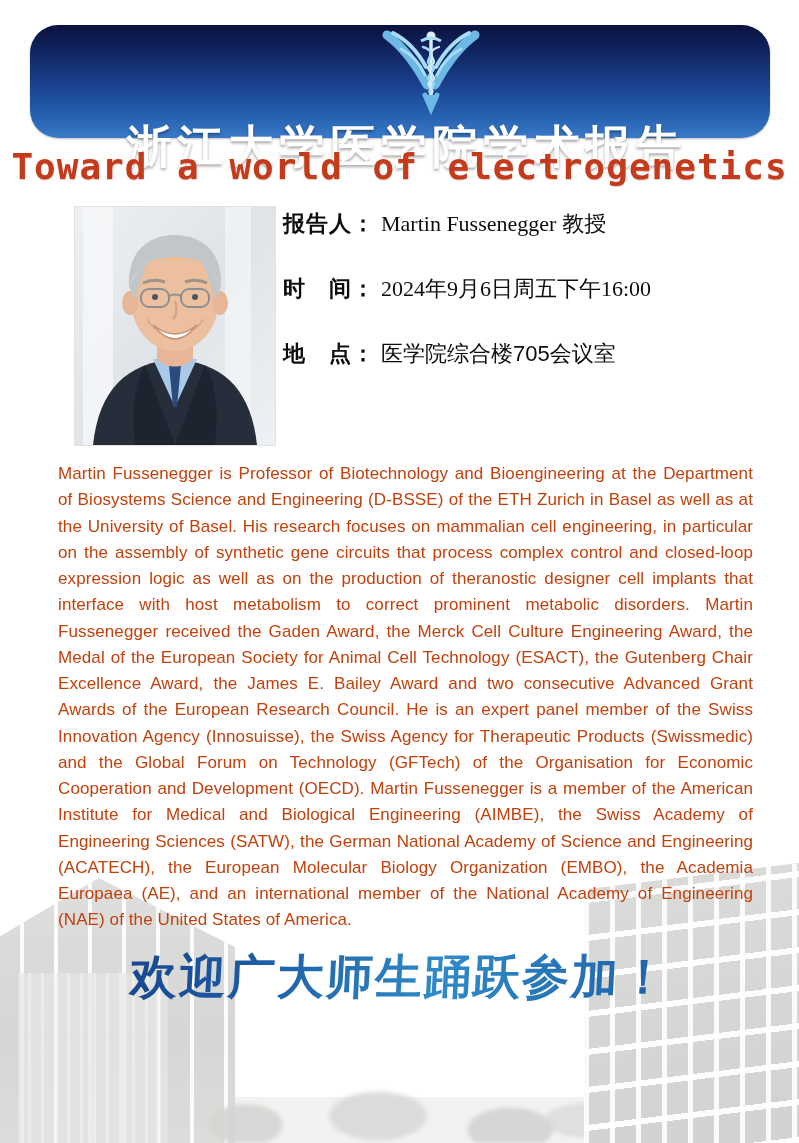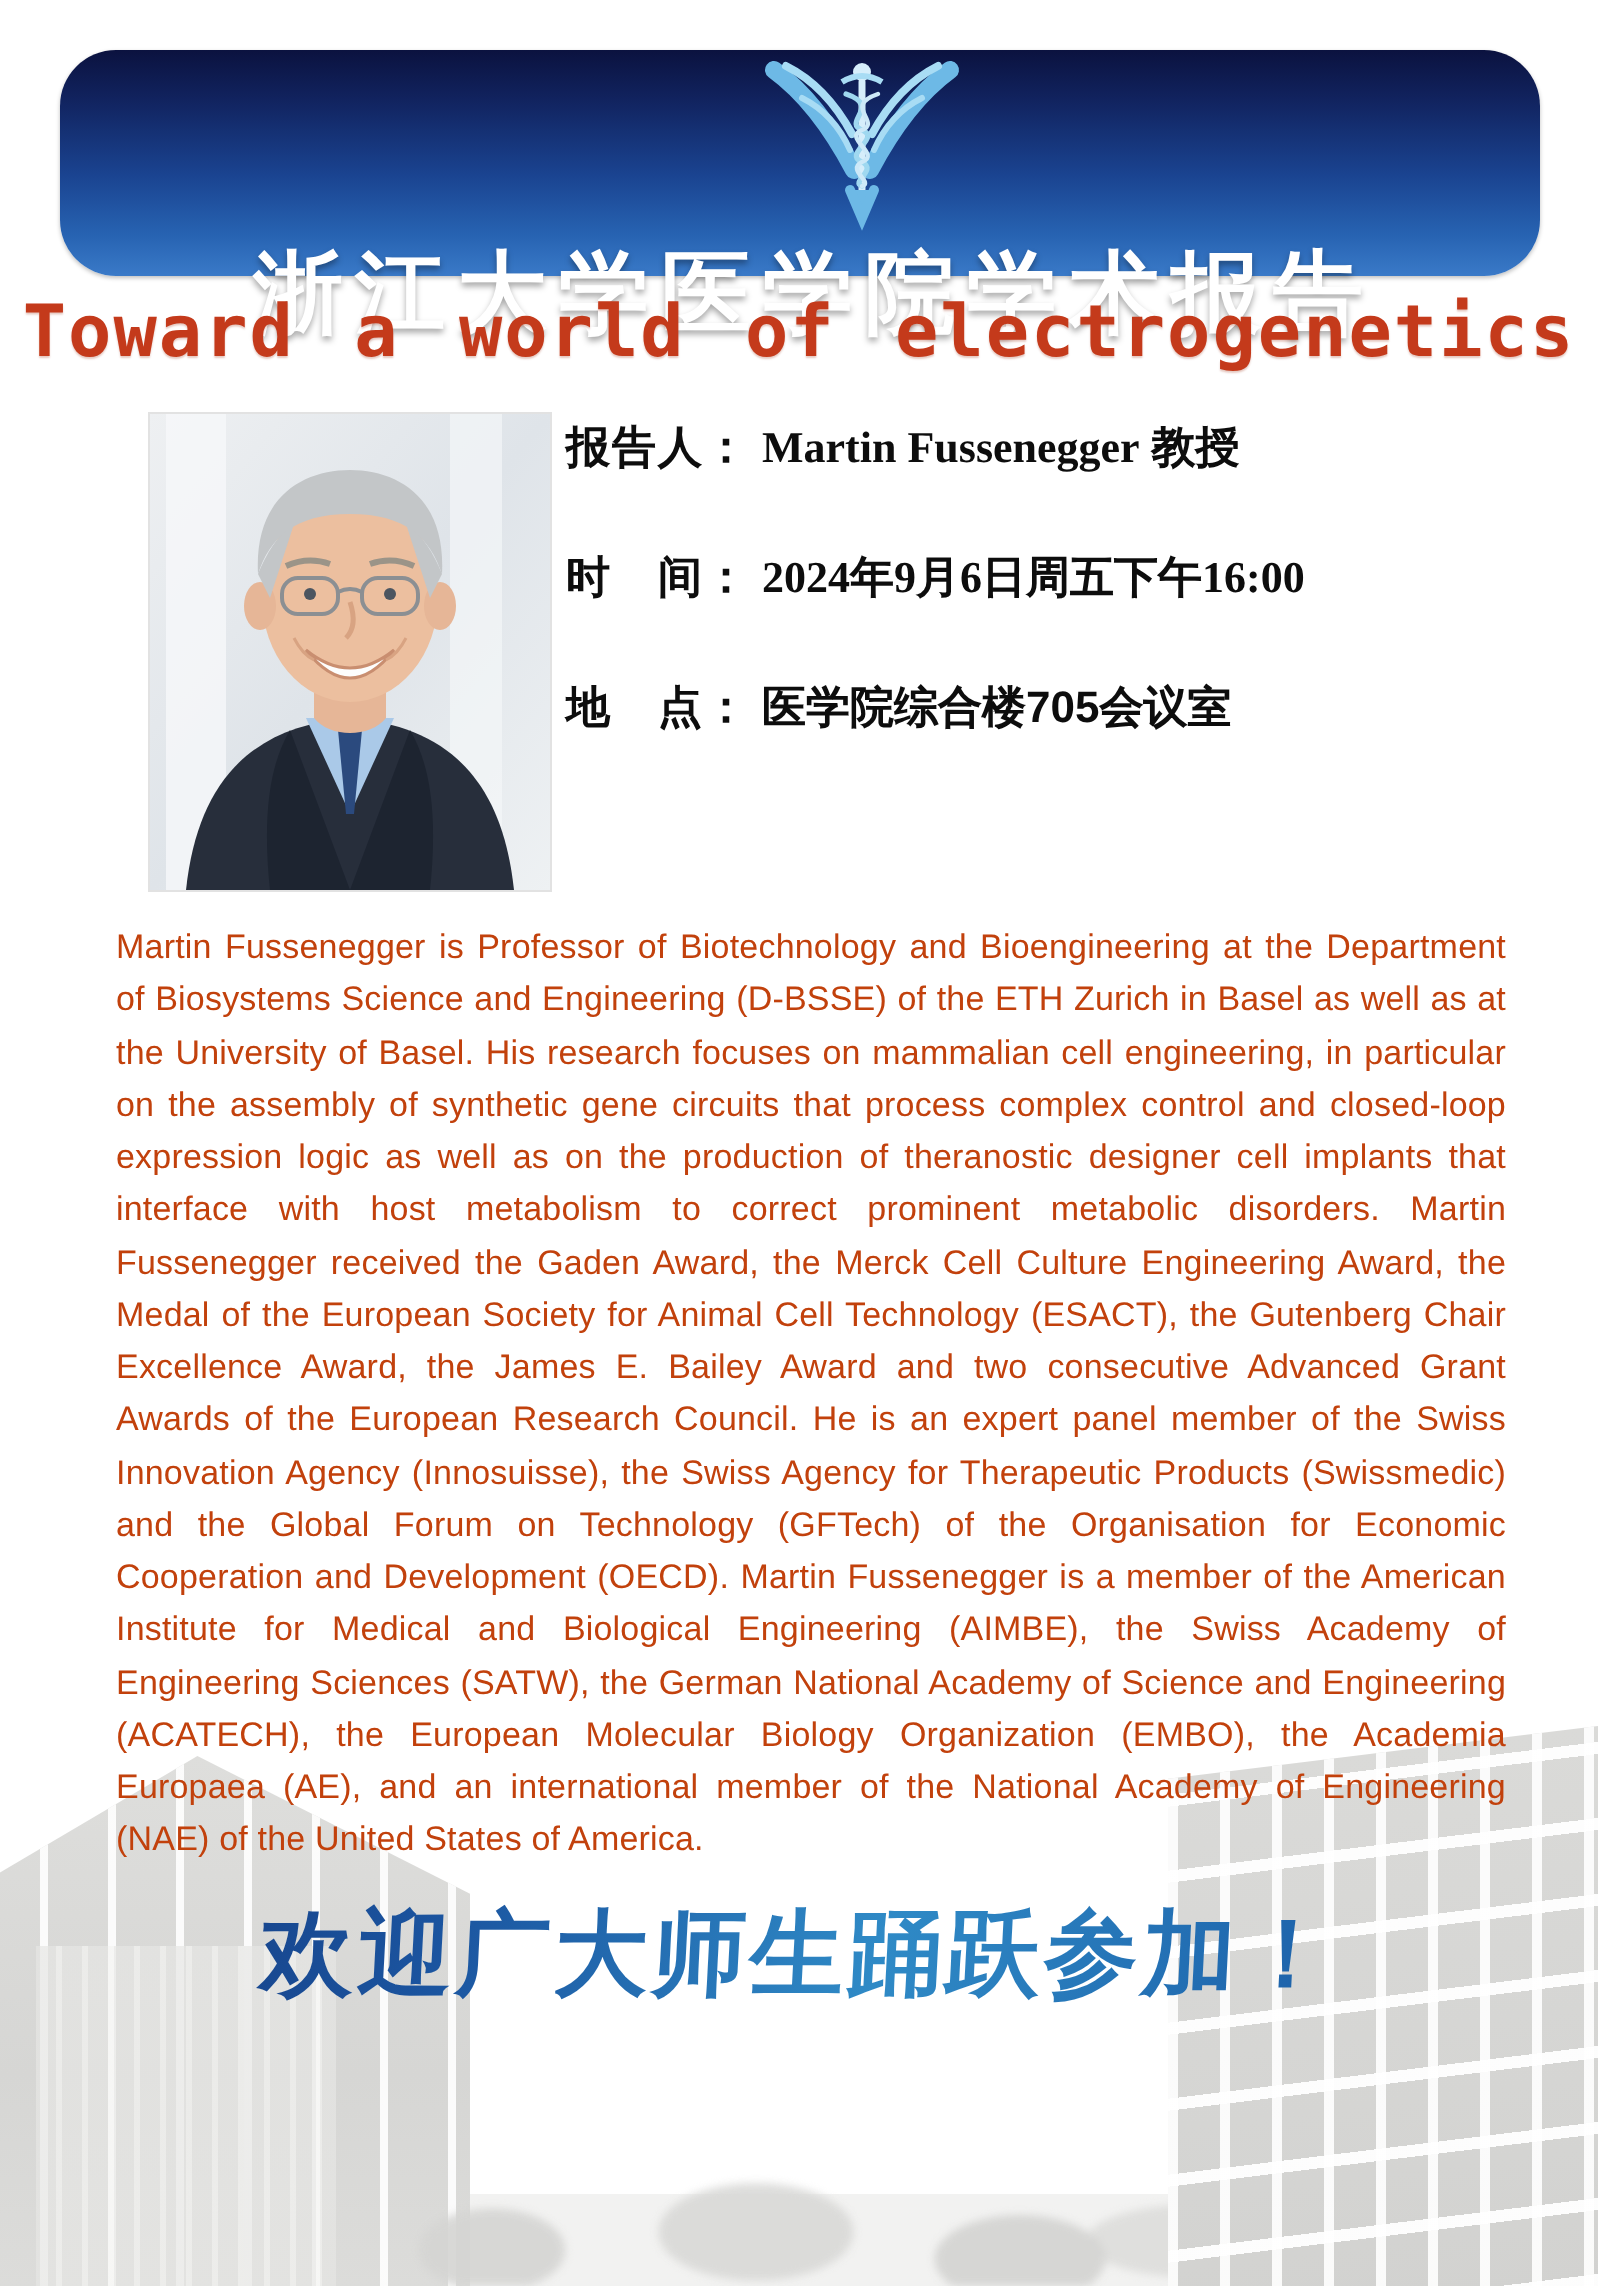--- a/index.html
+++ b/index.html
@@ -63,21 +63,21 @@
     text-shadow:0 1px 1px rgba(150,40,10,.25);
   }
 
   
   .info{display:flex;margin:20px 55px 0 75px;gap:8px;}
   .photo{width:200px;height:238px;flex:0 0 auto;box-shadow:0 0 0 1px #e2e2e2;}
   .details{display:flex;flex-direction:column;padding-top:2px;font-size:22px;color:#0d0d0d;}
   .drow{display:flex;align-items:baseline;white-space:nowrap;}
   .drow+.drow{margin-top:35px;}
   .dlabel{font-weight:bold;letter-spacing:1px;}
-  .dvalue{font-weight:bold;margin-left:6px;}
+  .dvalue{font-weight:normal;margin-left:6px;}
   .serif{font-family:"Liberation Serif","DejaVu Serif",serif;}
 
   
   .bio{
     margin:16px 46px 0 58px;text-align:justify;
     font-size:17px;line-height:1.545;letter-spacing:.1px;color:#c2410c;
   }
 
   
   .welcome{

